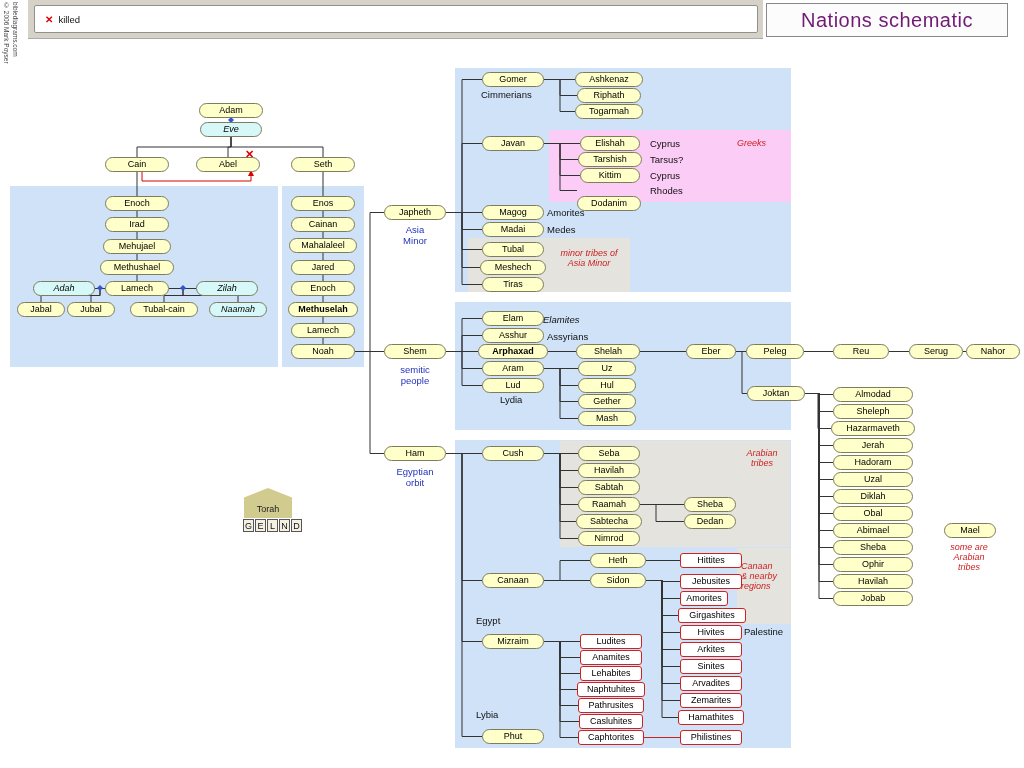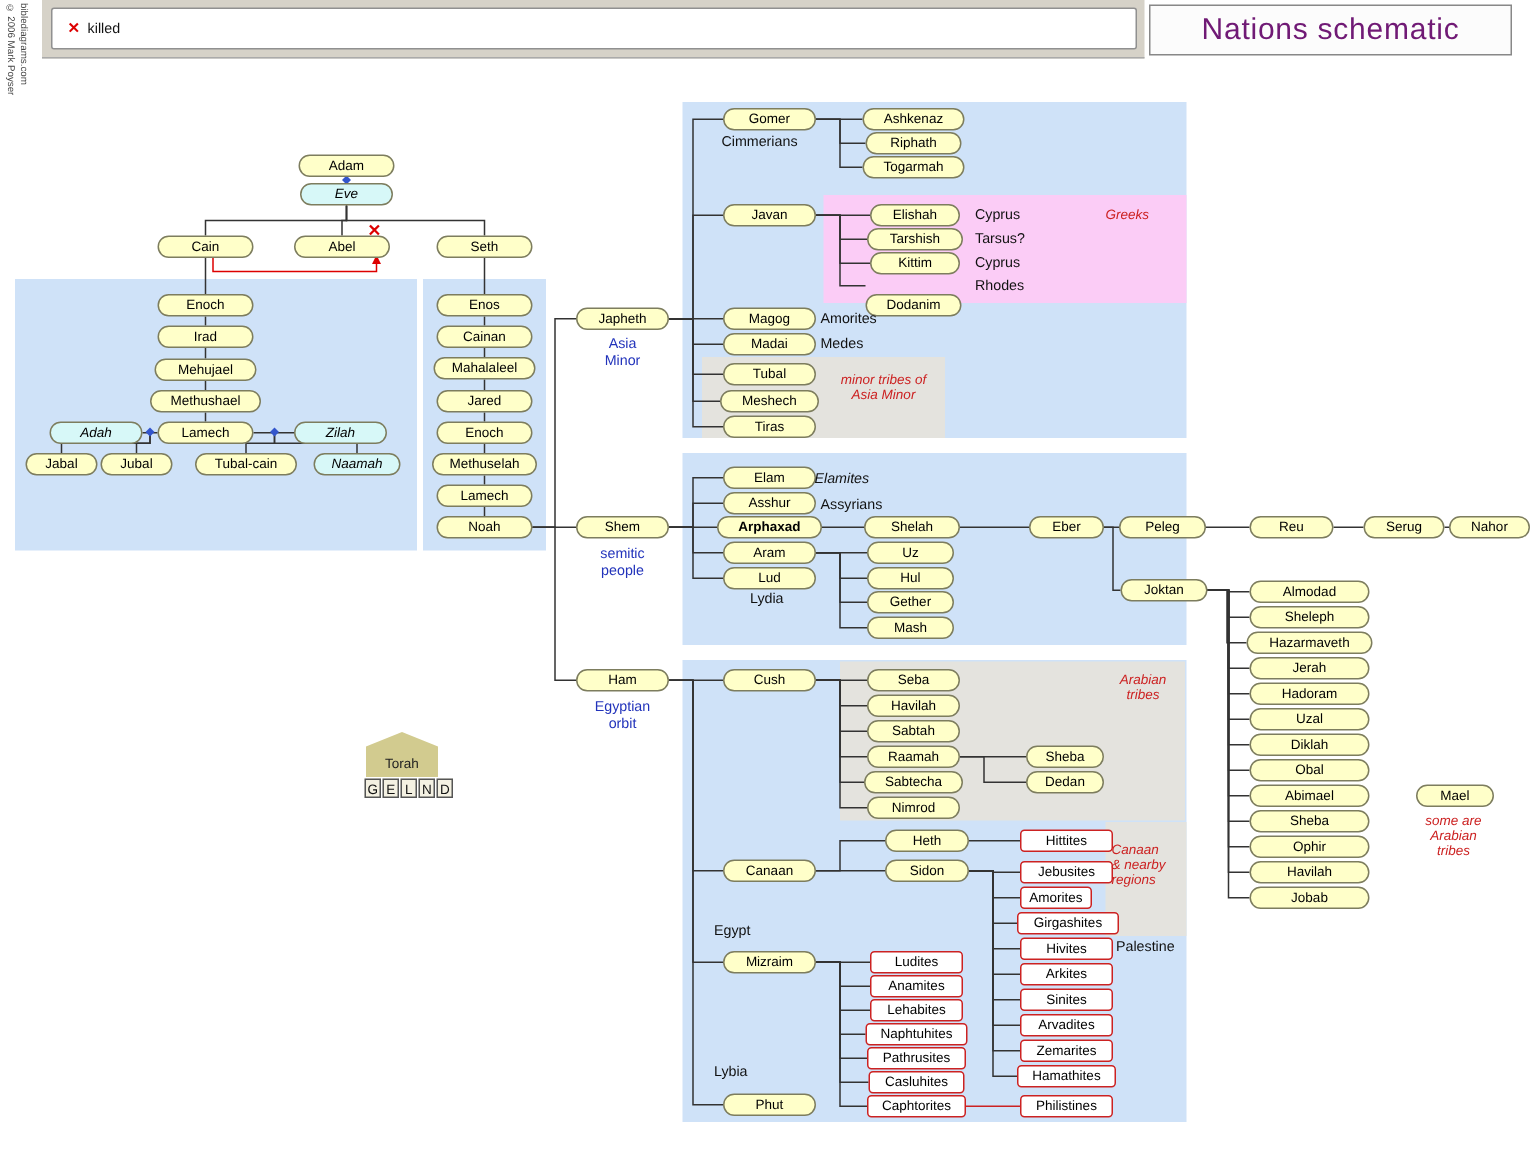--- a/index.html
+++ b/index.html
@@ -222,21 +222,21 @@
     <div class="node f" style="left: 196px; top: 281px; width: 62px;">Zilah</div>
     <div class="node p" style="left: 17px; top: 302px; width: 48px;">Jabal</div>
     <div class="node p" style="left: 67px; top: 302px; width: 48px;">Jubal</div>
     <div class="node p" style="left: 130px; top: 302px; width: 68px;">Tubal-cain</div>
     <div class="node f" style="left: 209px; top: 302px; width: 58px;">Naamah</div>
     <div class="node p" style="left: 291px; top: 196px; width: 64px;">Enos</div>
     <div class="node p" style="left: 291px; top: 217px; width: 64px;">Cainan</div>
     <div class="node p" style="left: 289px; top: 238px; width: 68px;">Mahalaleel</div>
     <div class="node p" style="left: 291px; top: 260px; width: 64px;">Jared</div>
     <div class="node p" style="left: 291px; top: 281px; width: 64px;">Enoch</div>
-    <div class="node p" style="left: 288px; top: 302px; width: 70px;">Methuselah</div>
+    <div class="node p" style="left: 288px; top: 302px; width: 70px; font-weight: bold;">Methuselah</div>
     <div class="node p" style="left: 291px; top: 323px; width: 64px;">Lamech</div>
     <div class="node p" style="left: 291px; top: 344px; width: 64px;">Noah</div>
     <div class="node p" style="left: 384px; top: 205px; width: 62px;">Japheth</div>
     <div class="node p" style="left: 384px; top: 344px; width: 62px;">Shem</div>
     <div class="node p" style="left: 384px; top: 446px; width: 62px;">Ham</div>
     <div class="node p" style="left: 482px; top: 72px; width: 62px;">Gomer</div>
     <div class="node p" style="left: 575px; top: 72px; width: 68px;">Ashkenaz</div>
     <div class="node p" style="left: 577px; top: 88px; width: 64px;">Riphath</div>
     <div class="node p" style="left: 575px; top: 104px; width: 68px;">Togarmah</div>
     <div class="node p" style="left: 482px; top: 136px; width: 62px;">Javan</div>

